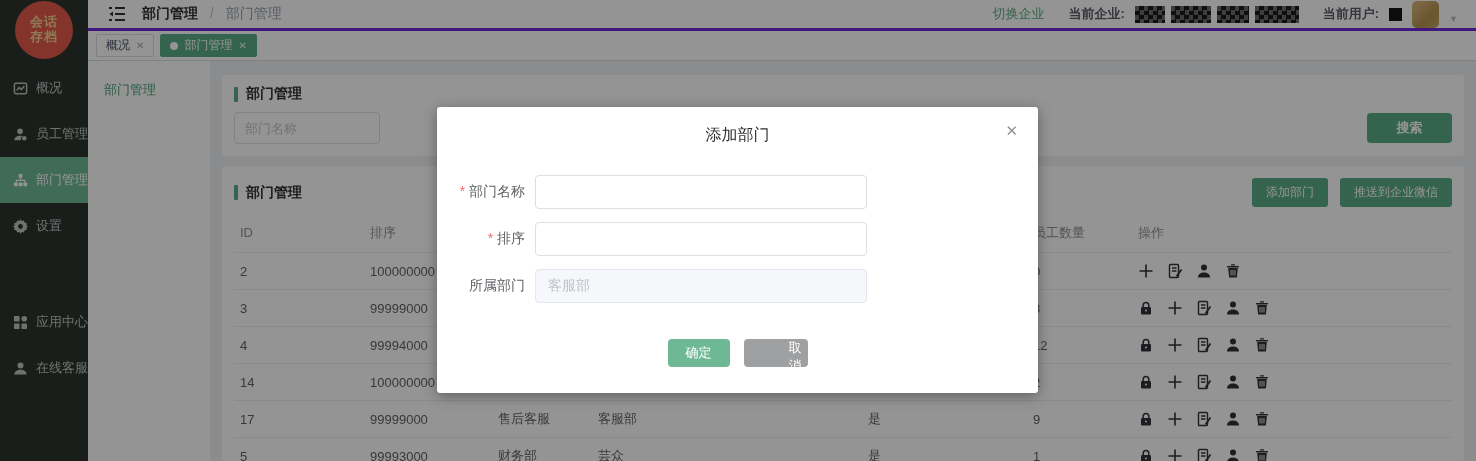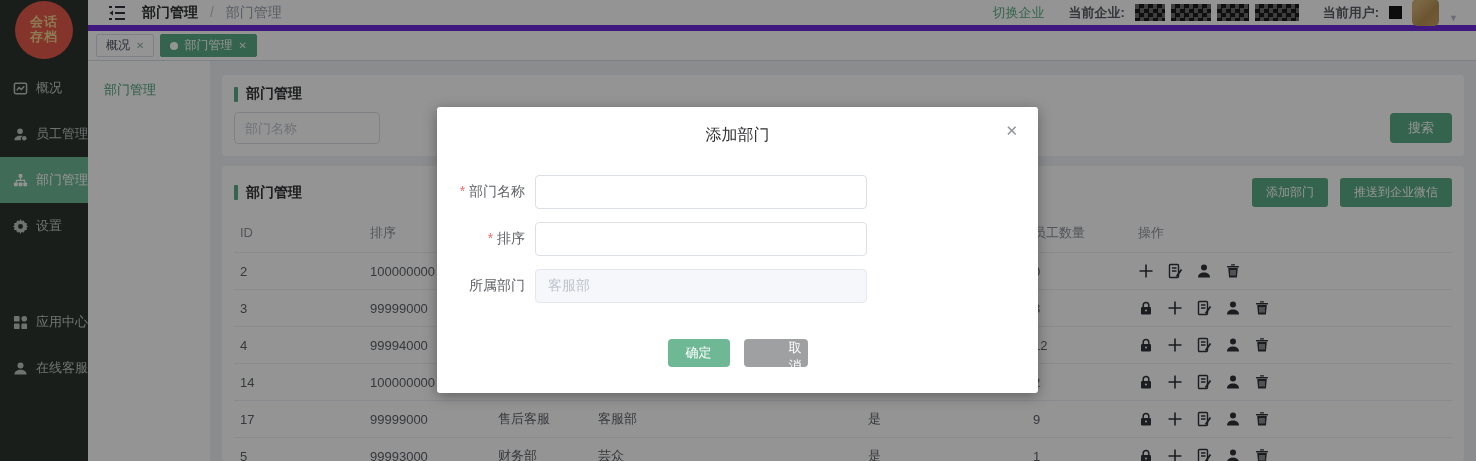--- a/index.html
+++ b/index.html
@@ -17,21 +17,21 @@
           display:flex; flex-direction:column; align-items:center; justify-content:center;
           color:#f2d492; font-weight:bold; font-size:13px; line-height:1.15; letter-spacing:1px; }
   .nav-item { height:46px; display:flex; align-items:center; gap:8px; padding-left:13px;
               color:#c0c6c2; font-size:13px; cursor:pointer; white-space:nowrap; }
   .nav-item svg { width:15px; height:15px; flex:none; }
   .nav-item.active { background:#6fb896; color:#ffffff; }
   .nav-gap { height:50px; }
 
   
   .topbar { position:absolute; left:88px; top:0; right:0; height:31px; background:#fff;
-            display:flex; align-items:center; padding:0 18px 0 20px; border-bottom:6px solid #6d28d9; }
+            display:flex; align-items:center; padding:0 18px 0 20px; border-bottom:3px solid #6d28d9; }
   .fold { width:18px; height:16px; margin-right:16px; color:#2f3237; cursor:pointer; }
   .crumb { font-size:14px; }
   .crumb .c1 { color:#303133; font-weight:700; }
   .crumb .sep { color:#c0c4cc; margin:0 8px; }
   .crumb .c2 { color:#97a0ac; }
   .top-right { margin-left:auto; display:flex; align-items:center; gap:10px; }
   .link-green { color:#5aad85; font-size:13px; cursor:pointer; }
   .who-label { color:#5a5e66; font-weight:700; font-size:13px; margin-left:14px; }
   .mosaic { display:inline-flex; gap:6px; align-items:center; }
   .mosaic i { display:inline-block; height:17px;
@@ -64,21 +64,21 @@
   .card-title::before { content:""; width:4px; height:15px; background:#5aad85; margin-right:8px; border-radius:1px; }
 
   .search-card { padding:10px 12px 12px 12px; margin-bottom:10px; }
   .search-row { display:flex; align-items:center; margin-top:9px; }
   .search-input { width:146px; height:32px; border:1px solid #dcdfe6; border-radius:4px;
                   padding:0 10px; font-size:13px; color:#606266; outline:none; background:#fff;
                   font-family:"Liberation Sans","DejaVu Sans",sans-serif; }
   .search-input::placeholder { color:#c0c4cc; }
   .btn { border:none; border-radius:4px; background:#5aad85; color:#fff; font-size:13px;
          cursor:pointer; font-family:"Liberation Sans","DejaVu Sans",sans-serif; }
-  .btn-search { width:62px; height:30px; margin-left:auto; }
+  .btn-search { width:85px; height:30px; margin-left:auto;font-weight:bold; }
 
   .table-card { flex:1; min-height:0; overflow:hidden; padding:12px; display:flex; flex-direction:column; }
   .table-head-row { display:flex; align-items:center; }
   .tc-buttons { margin-left:auto; display:flex; gap:12px; }
   .btn-sm { font-size:12px; padding:6px 14px; border-radius:3px; }
 
   .table { margin-top:6px; }
   .trow { display:grid; grid-template-columns:130px 128px 100px 270px 165px 105px 1fr;
           align-items:center; border-bottom:1px solid #ebeef5; }
   .trow > div { padding-left:6px; white-space:nowrap; overflow:hidden; }

